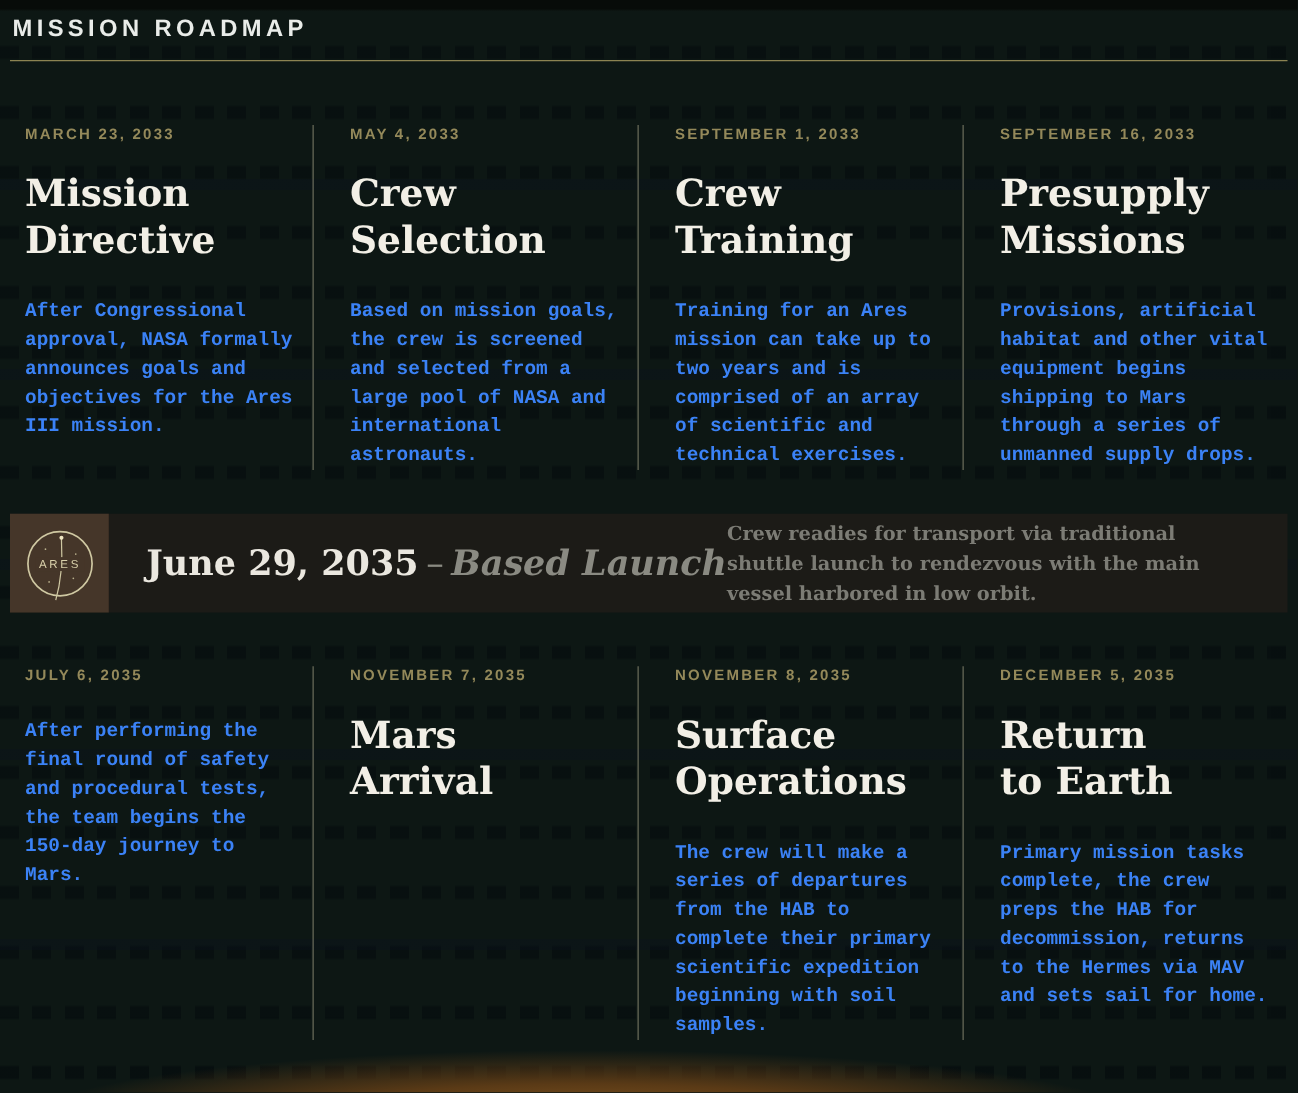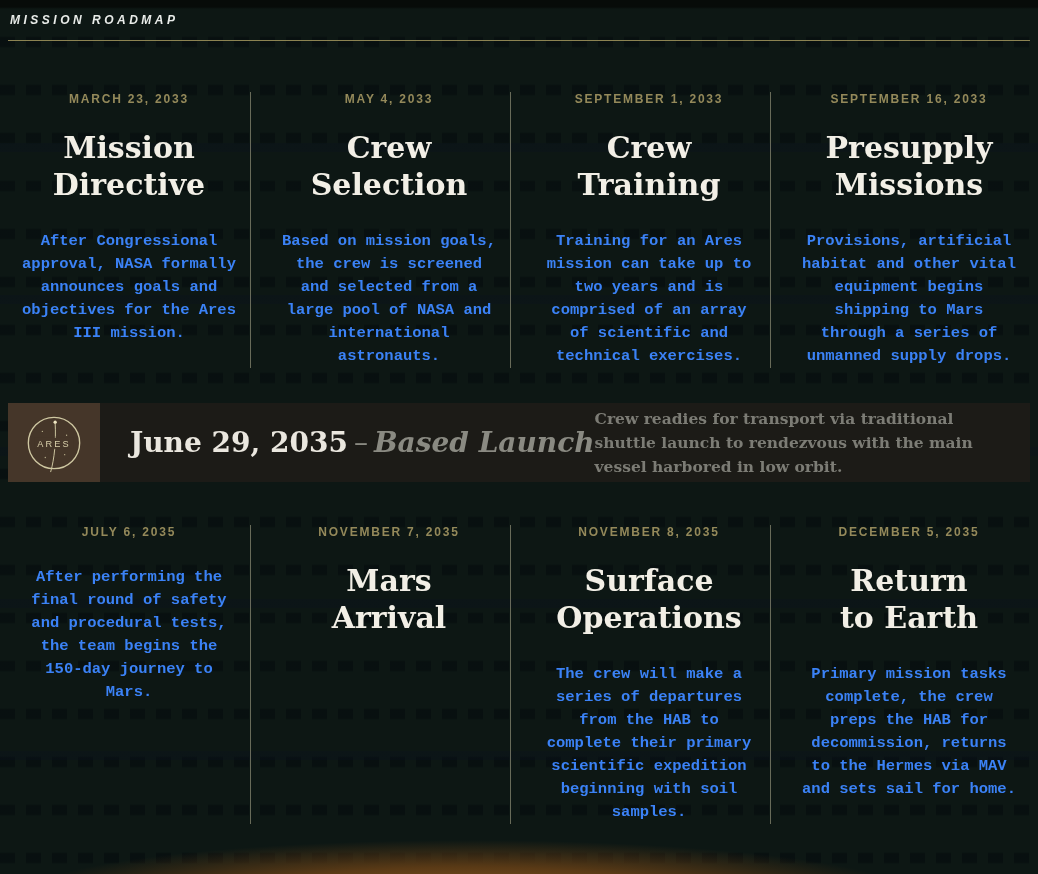--- a/index.html
+++ b/index.html
@@ -21,31 +21,30 @@
   }
   .bands {
     position:absolute; inset:0; z-index:0; pointer-events:none;
     background-image:repeating-linear-gradient(to bottom, transparent 0 143px, rgba(9,16,30,0.30) 143px 152px);
   }
   .page { position:relative; z-index:1; }
 
   
   .header { padding:13px 8px 0 10px; }
   .header h1 {
-    font-size:12px; font-weight:bold; letter-spacing:3.5px;
+    font-size:19px; font-weight:bold; letter-spacing:3.5px;
     color:#e9ece9;
-    font-style:italic;
   }
   .rule { margin:13px 8px 0 8px; border-top:1px solid #8c8352; height:0; }
 
   
   .grid { display:flex; margin:51px 8px 0 8px; }
   .grid.row2 { margin-top:43px; min-height:272px; }
   .grid.row1 { min-height:268px; }
-  .cell { flex:1 1 0; padding:0 12px; text-align:center; }
+  .cell { flex:1 1 0; padding:0 12px; }
   .cell + .cell { border-left:1px solid rgba(205,199,165,0.48);padding-left:29px; }
   .cell .date {
     font-size:12px; font-weight:bold; letter-spacing:1.8px;
     color:#94895a;
   }
   .cell .title {
     margin-top:23px;
     font-family:"DejaVu Serif", serif;
     font-size:30px; line-height:37px; font-weight:bold;
     color:#f2efe6; white-space:pre-line;
@@ -57,21 +56,21 @@
     color:#3b82f6;
   }
 
   
   .banner {
     margin:35px 8px 0 8px; height:79px;
     background:#1c1b17;
     display:flex; align-items:center;
   }
   .logo-box {
-    width:92px; height:79px; flex:0 0 auto;
+    width:79px; height:79px; flex:0 0 auto;
     background:#453629;
     display:flex; align-items:center; justify-content:center;
   }
   .banner-date {
     margin-left:30px;
     font-family:"DejaVu Serif", serif;
     font-size:28px; color:#eae7df; font-weight:bold;
     white-space:nowrap;
   }
   .banner-date .sep { color:#8a8a82; font-weight:normal; padding:0 6px; }

